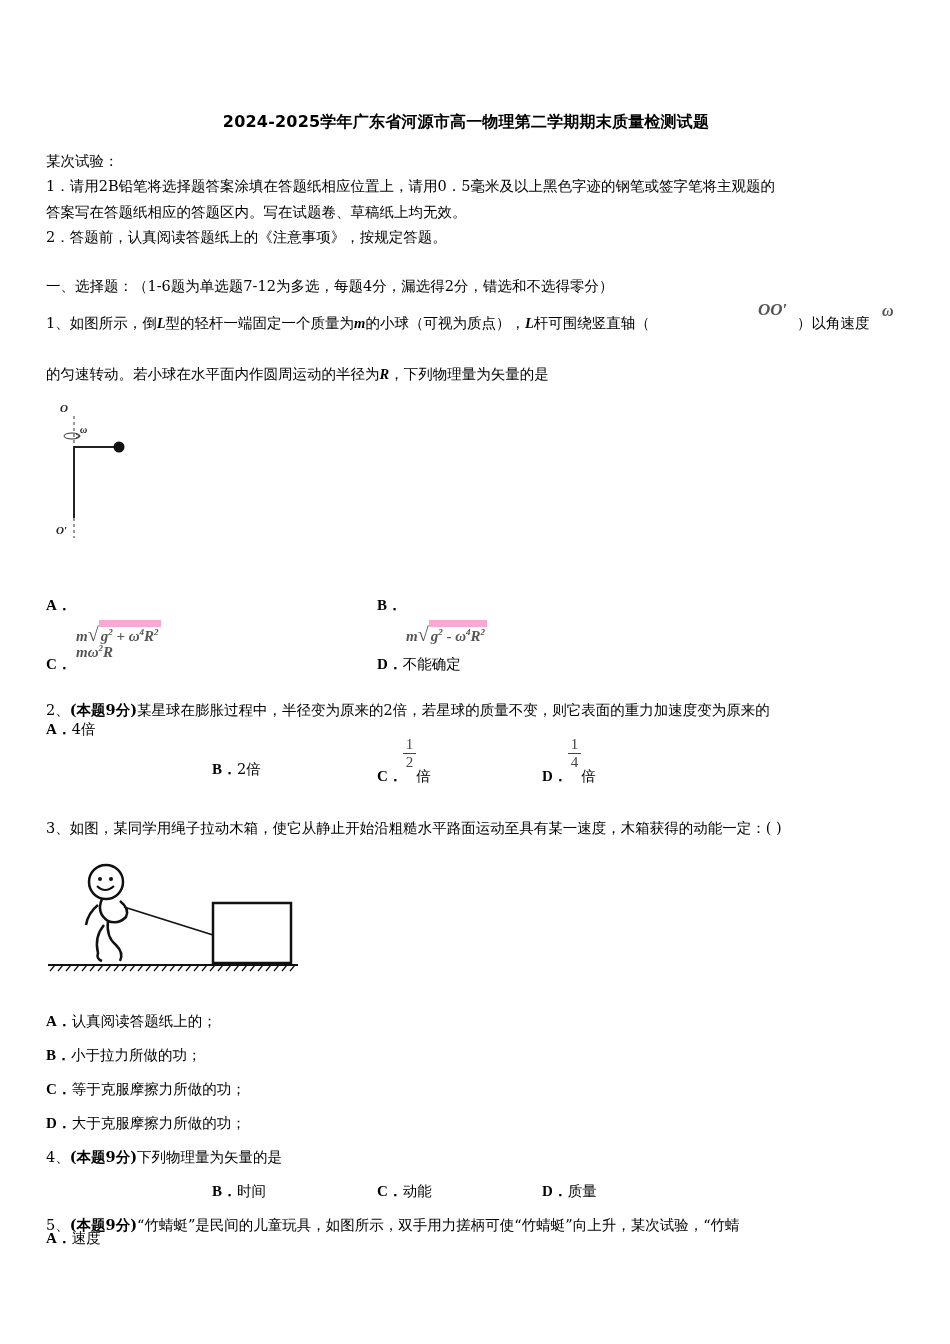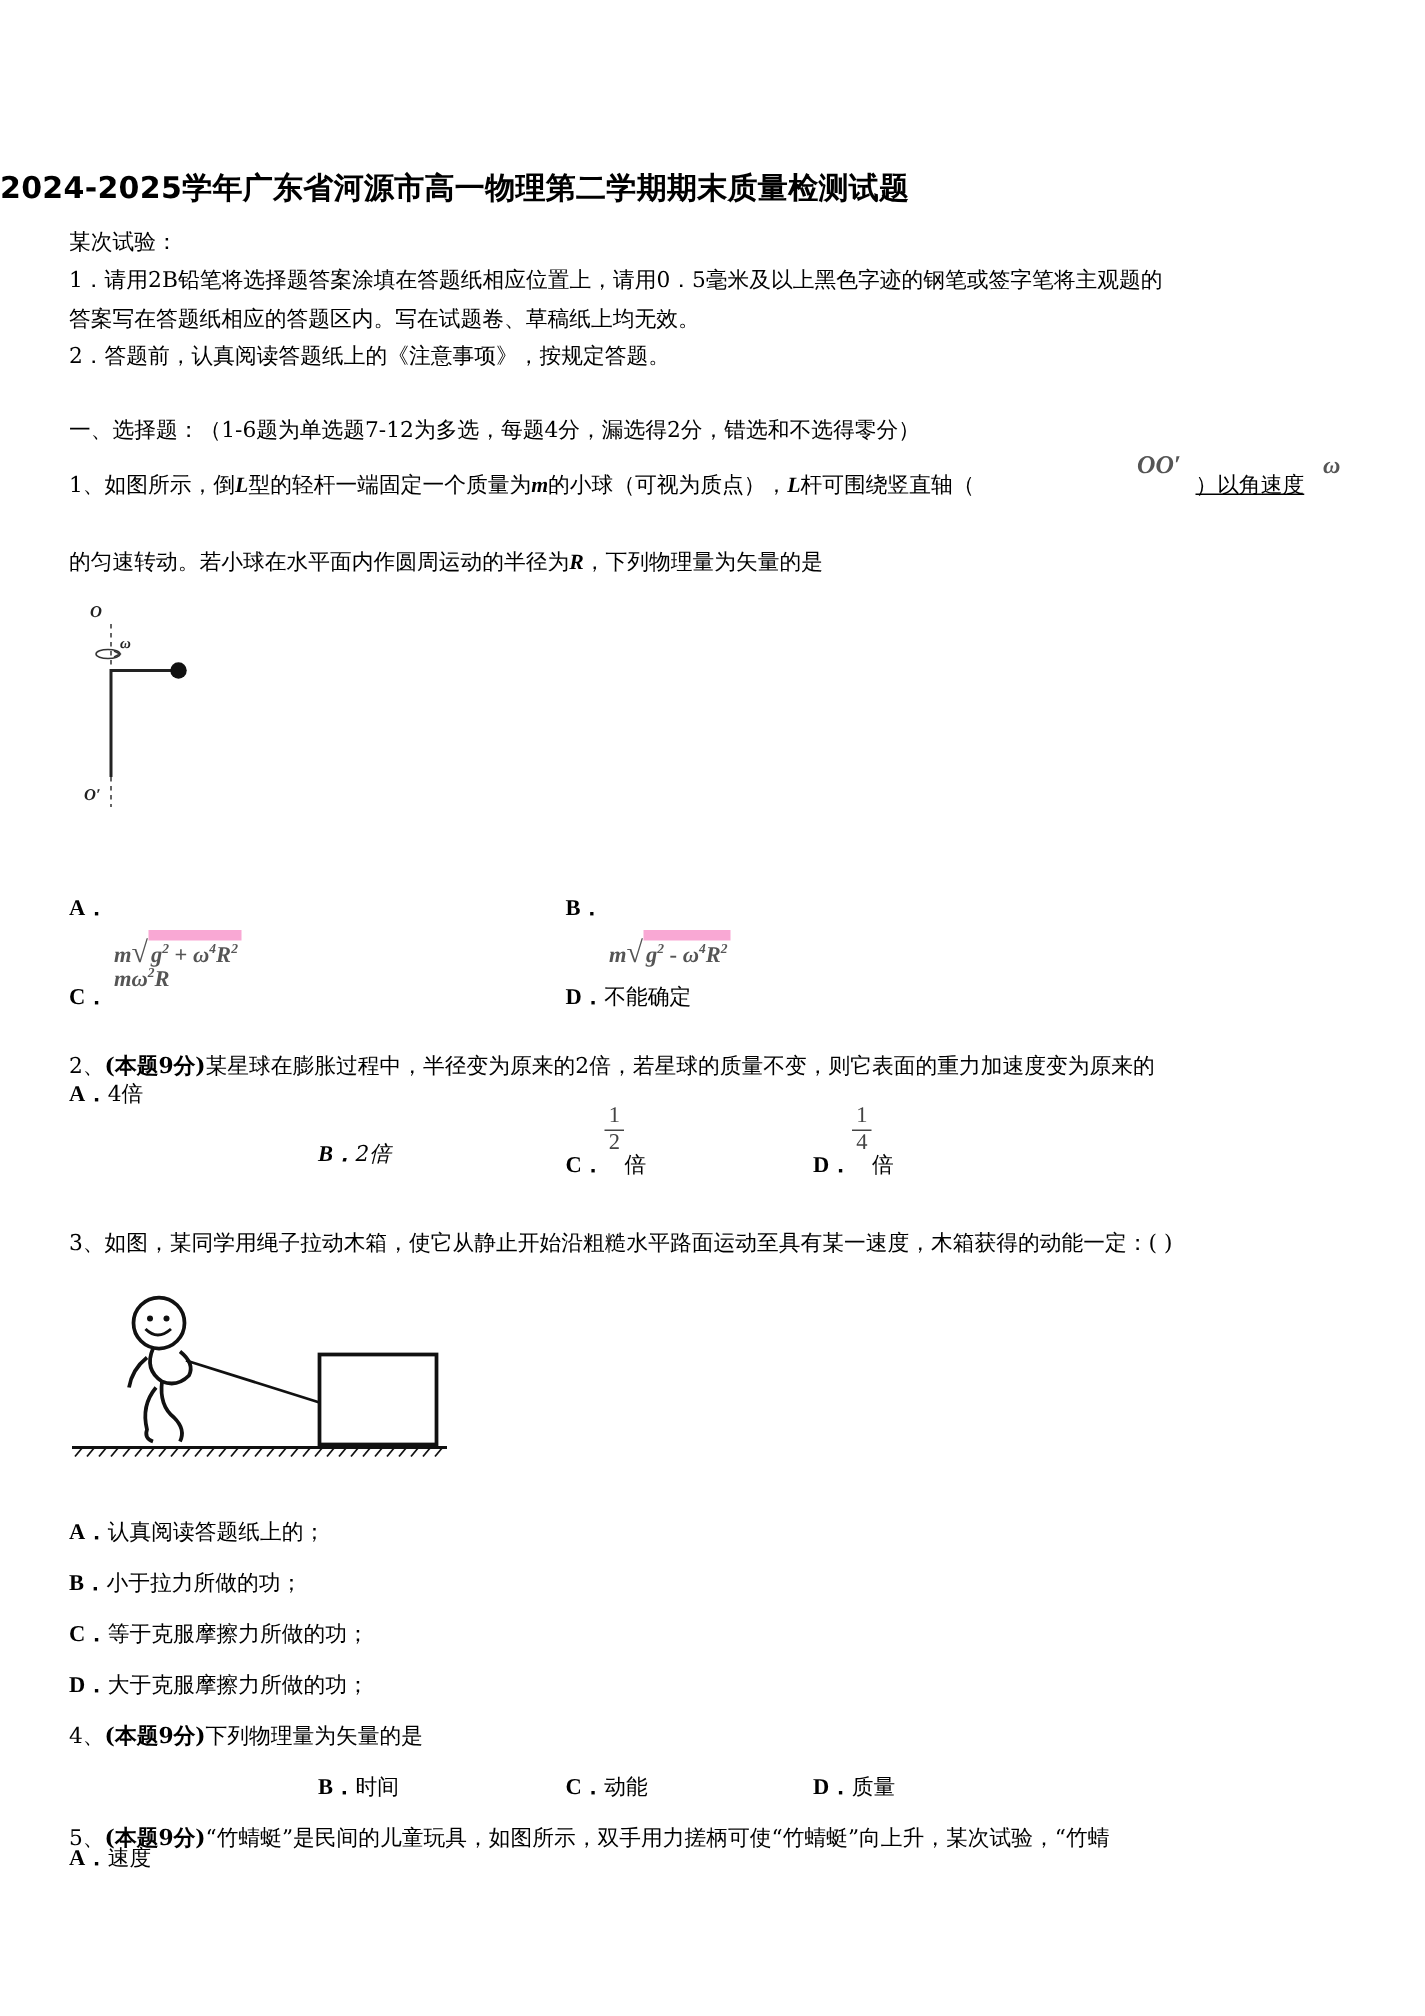--- a/index.html
+++ b/index.html
@@ -3,23 +3,23 @@
   <meta charset="utf-8">
   <style>
     html, body { margin: 0; padding: 0; background: #ffffff; }
     body {
       width: 950px; height: 1344px; position: relative; overflow: hidden;
       font-family: "DejaVu Serif", "Liberation Serif", serif;
       color: #000; font-size: 14.5px;
     }
     .abs { position: absolute; white-space: nowrap; }
     .title {
-      left: 0; width: 932px; top: 112px; 
+      left: 0; width: 932px; top: 112px; text-align: center;
       font-family: "DejaVu Sans", "Liberation Sans", sans-serif;
-      font-weight: bold; font-size: 20px; letter-spacing: 0.2px;
+      font-weight: bold; font-size: 16px; letter-spacing: 0.2px;
     }
     .line { left: 46px; font-size: 14.5px; }
     .b { font-weight: bold; }
     .it { font-style: italic; font-weight: bold; font-family: "Liberation Serif", serif; }
     .opt-label { font-weight: bold; font-family: "Liberation Serif", serif; font-size: 15px; }
     .math { font-family: "Liberation Serif", serif; font-style: italic; color: #555; font-size: 15px; font-weight: bold; }
     .math sup { font-size: 9px; }
     .sqrt { display: inline-block; border-top: 7px solid #f9a8d4; padding: 0 2px; position: relative; margin-top: 36px; }
     .radical { font-style: normal; font-size: 20px; color: #555; }
     .frac { display: inline-flex; flex-direction: column; align-items: center; vertical-align: middle; font-family: "Liberation Serif", serif; color: #444; font-size: 15px; line-height: 1.1; margin-right: 4px; }
@@ -36,21 +36,21 @@
 <div class="abs line" style="top:177px;">1．请用2B铅笔将选择题答案涂填在答题纸相应位置上，请用0．5毫米及以上黑色字迹的钢笔或签字笔将主观题的</div>
 <div class="abs line" style="top:203px;">答案写在答题纸相应的答题区内。写在试题卷、草稿纸上均无效。</div>
 <div class="abs line" style="top:228px;">2．答题前，认真阅读答题纸上的《注意事项》，按规定答题。</div>
 
 <div class="abs line" style="top:277px;">一、选择题：（1-6题为单选题7-12为多选，每题4分，漏选得2分，错选和不选得零分）</div>
 
 <div class="abs line" style="top:314px;">
   <span>1、</span><span>如图所示，倒</span><span class="it">L</span><span>型的轻杆一端固定一个质量为</span><span class="it">m</span><span>的小球（可视为质点），</span><span class="it">L</span><span>杆可围绕竖直轴（</span>
 </div>
 <div class="abs math" style="left:758px; top:300px; font-size:17px;">OO′</div>
-<div class="abs line" style="left:797px; top:314px;text-decoration:underline;">）以角速度</div>
+<div class="abs line" style="left:797px; top:314px;">）以角速度</div>
 <div class="abs math" style="left:882px; top:302px; font-size:16px;">ω</div>
 
 <div class="abs line" style="top:365px;">
   <span>的匀速转动。若小球在水平面内作圆周运动的半径为</span><span class="it">R</span><span>，下列物理量为矢量的是</span>
 </div>
 
 <div>
   <svg style="left:50px; top:398px;" width="90" height="150" viewBox="0 0 90 150">
     <line x1="24" y1="18" x2="24" y2="48" stroke="#333" stroke-width="1" stroke-dasharray="3,3"></line>
     <ellipse cx="22" cy="38" rx="8" ry="3" fill="none" stroke="#333" stroke-width="1"></ellipse>
@@ -87,21 +87,21 @@
 <div class="abs" style="left:377px; top:655px;">
   <span class="opt-label">D．</span><span>不能确定</span>
 </div>
 
 <div class="abs line" style="top:701px;">
   <span>2、</span><span class="b">(本题9分)</span><span>某星球在膨胀过程中，半径变为原来的2倍，若星球的质量不变，则它表面的重力加速度变为原来的</span>
 </div>
 <div class="abs" style="left:46px; top:720px;">
   <span class="opt-label">A．</span><span>4倍</span>
 </div>
-<div class="abs" style="left:212px; top:760px;font-style:italic;">
+<div class="abs" style="left:212px; top:760px;">
   <span class="opt-label">B．</span><span>2倍</span>
 </div>
 <div class="abs" style="left:377px; top:736px;">
   <span class="opt-label" style="position:relative; top:24px;">C．</span><span class="frac">
       <span class="num">1</span>
       <span class="den">2</span>
     </span><span style="position:relative; top:24px; margin-left:-4px;">倍</span>
 </div>
 <div class="abs" style="left:542px; top:736px;">
   <span class="opt-label" style="position:relative; top:24px;">D．</span><span class="frac">

